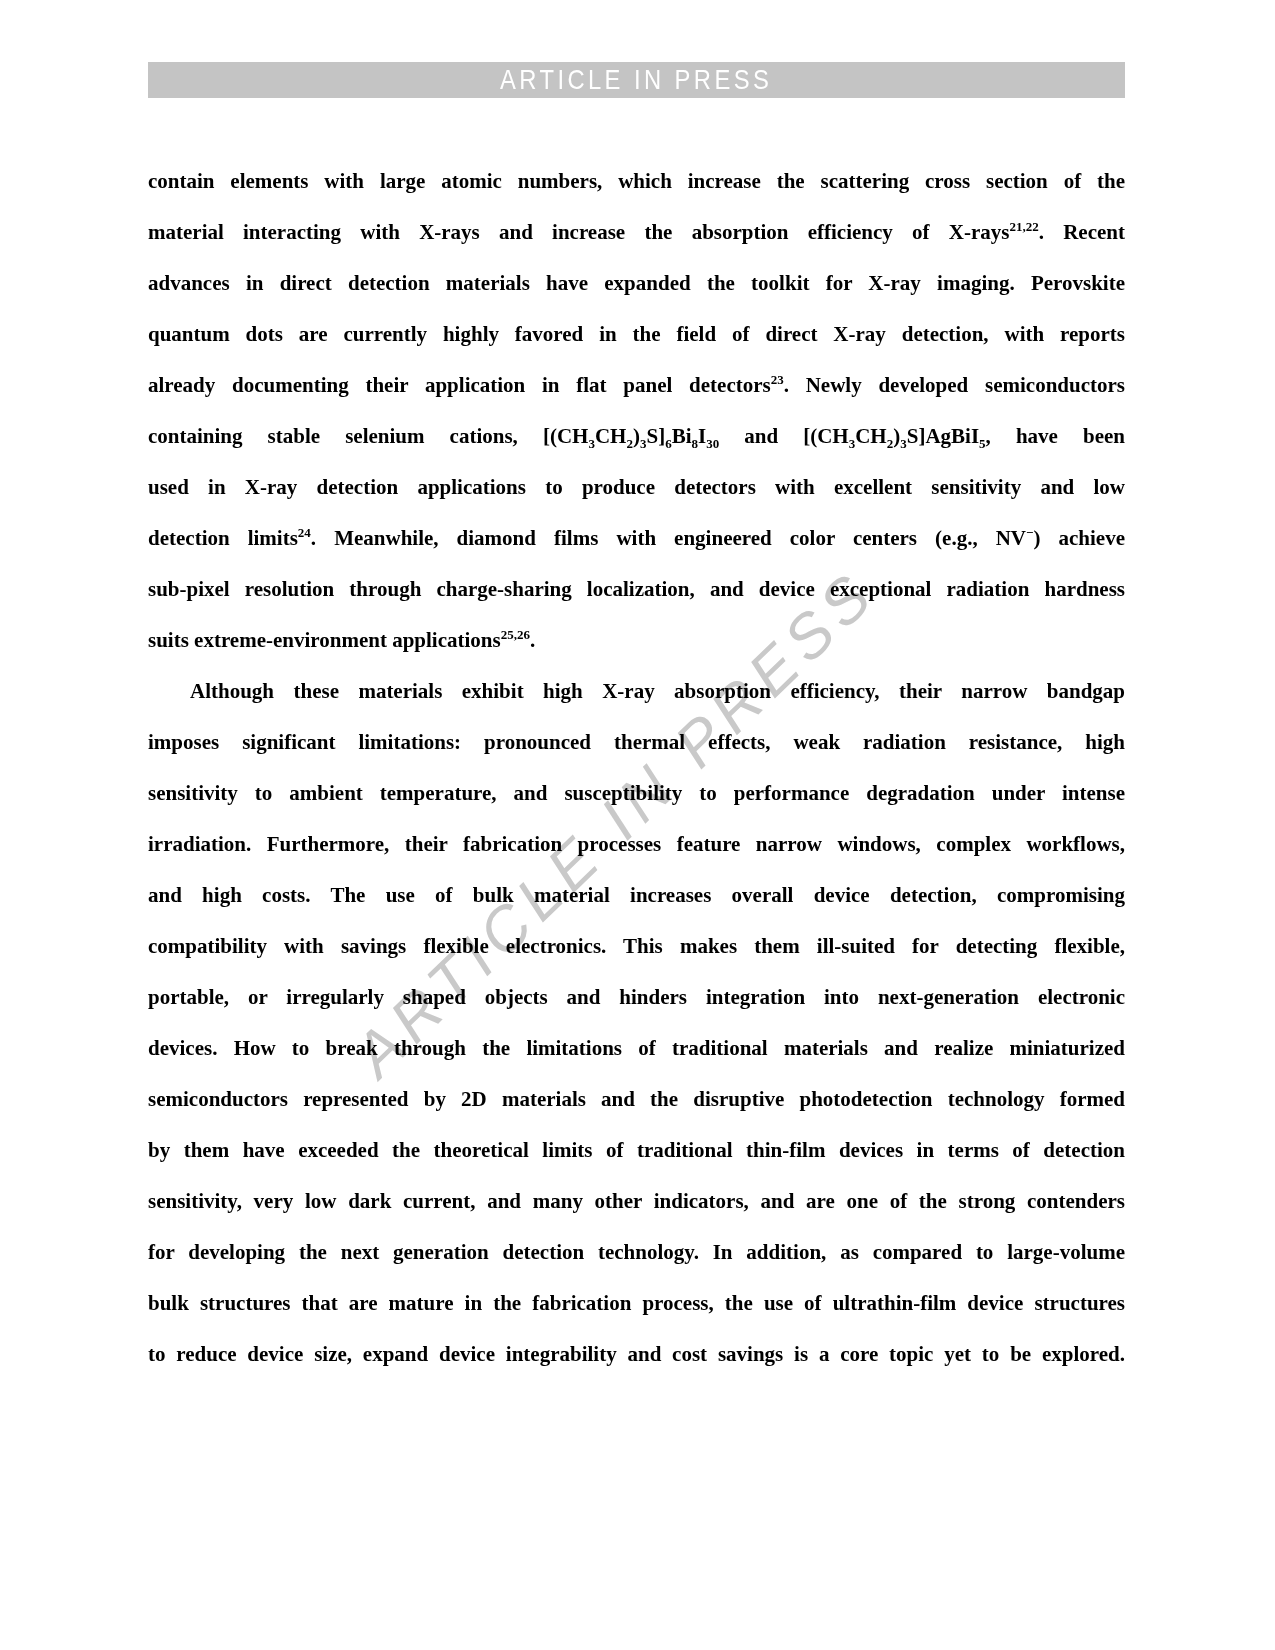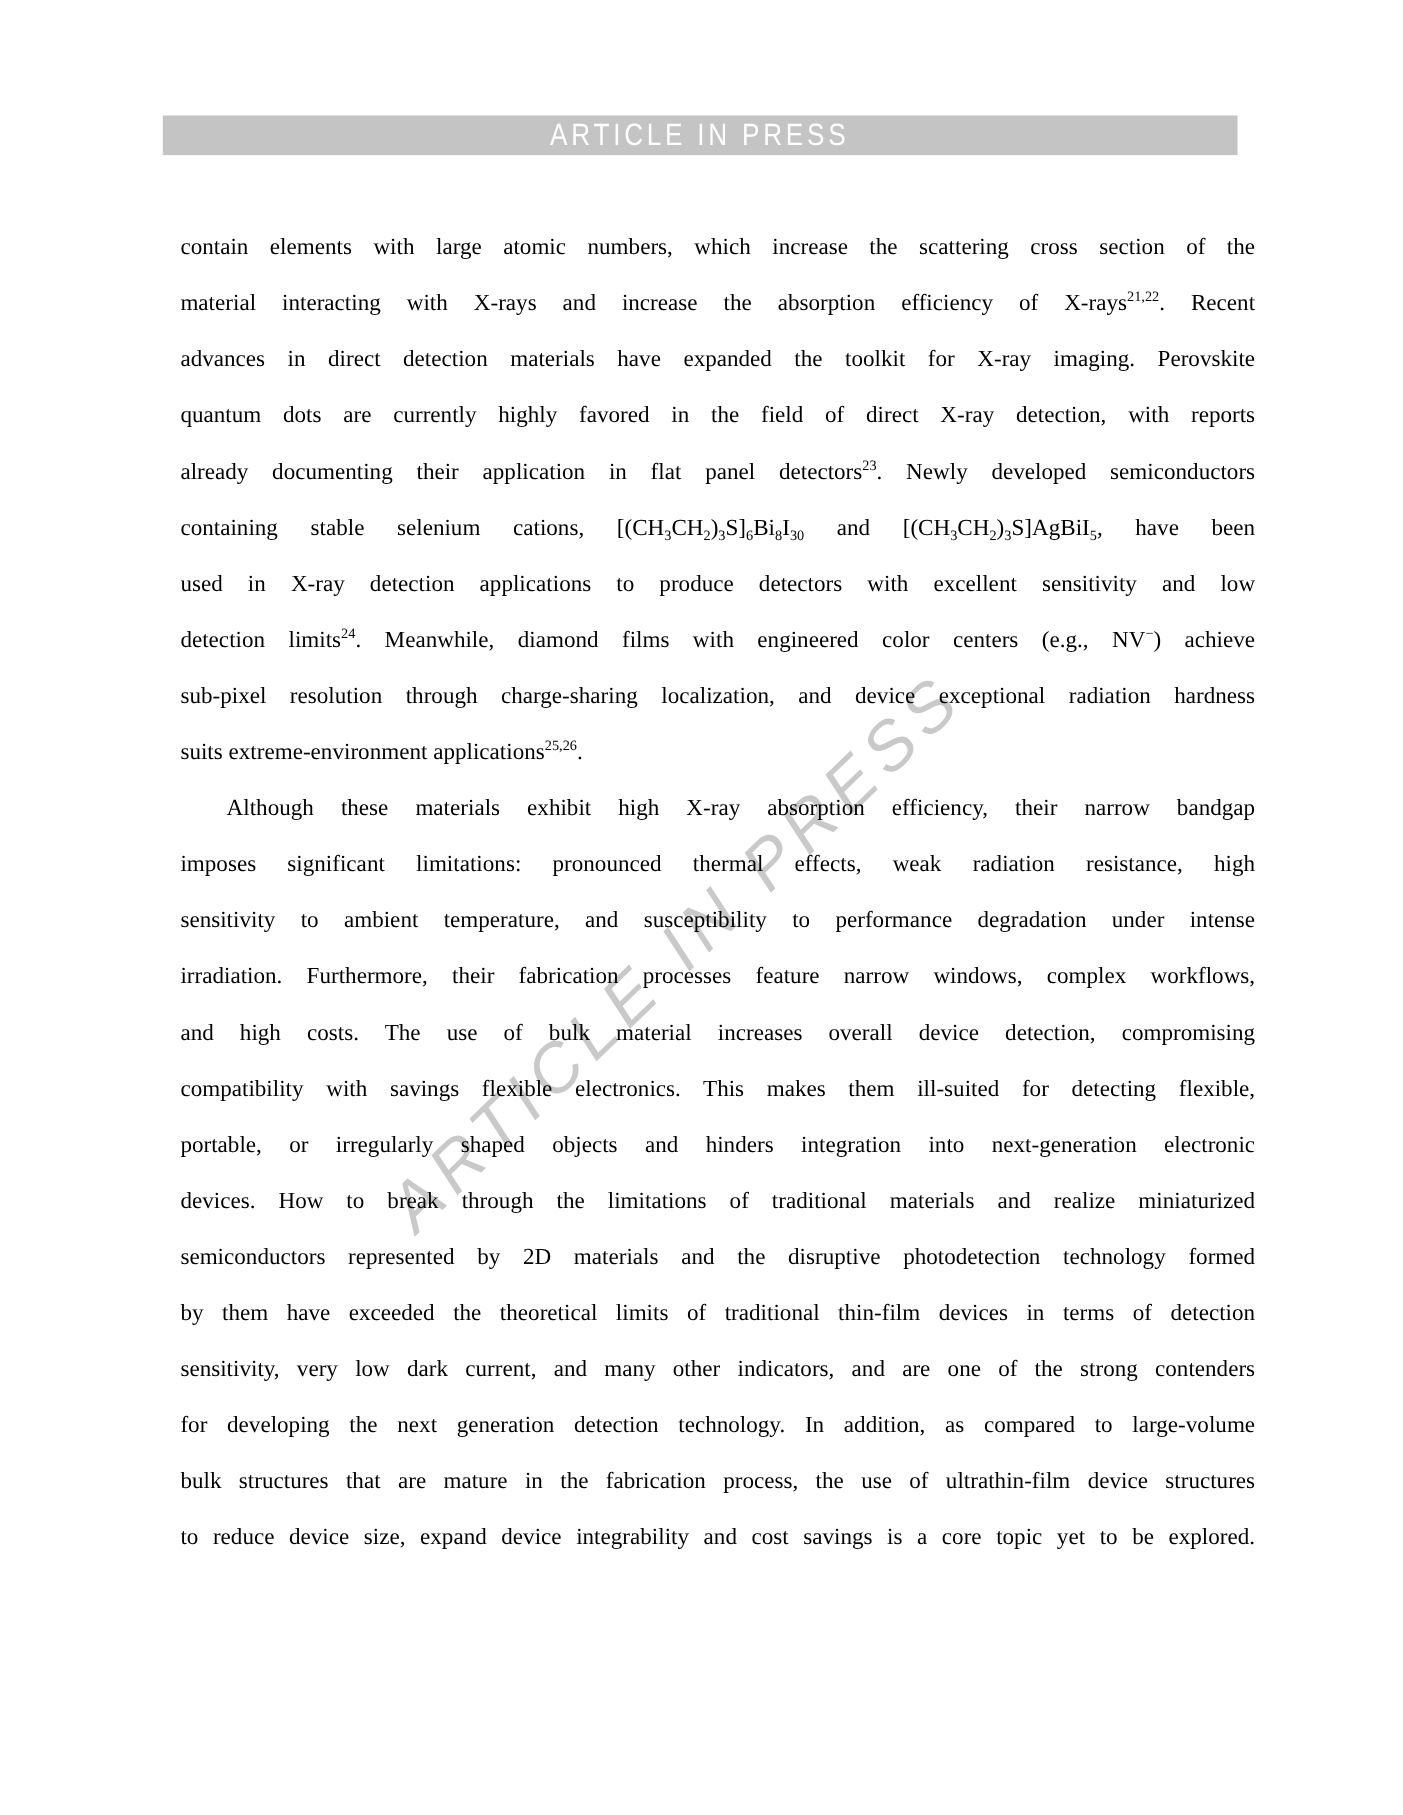--- a/index.html
+++ b/index.html
@@ -7,21 +7,20 @@
     padding: 0;
     background: #ffffff;
   }
   .page {
     position: relative;
     width: 1275px;
     height: 1424px;
     background: var(--page-bg, #ffffff);
     overflow: hidden;
     font-family: "Liberation Serif", serif;
-    margin-top: 43px;
   }
   .press-banner {
     position: absolute;
     left: 148px;
     top: 62px;
     width: 977px;
     height: 36px;
     background: var(--banner-bg, #c4c4c4);
     display: flex;
     align-items: center;
@@ -45,26 +44,27 @@
     font-style: italic;
     font-size: 62px;
     letter-spacing: 8px;
     color: var(--watermark-fg, #c9c9c9);
     white-space: nowrap;
     z-index: 0;
     user-select: none;
   }
   .text-block {
     position: absolute;
-    left: 164px;
+    left: 148px;
     top: 156px;
     width: 977px;
     z-index: 1;
     color: var(--body-fg, #000000);
     font-size: 21px;
+    font-weight: bold;
   }
   .text-line {
     height: 51px;
     line-height: 51px;
     text-align: justify;
     text-align-last: justify;
     overflow: hidden;
   }
   .text-line.no-justify {
     text-align-last: left;

